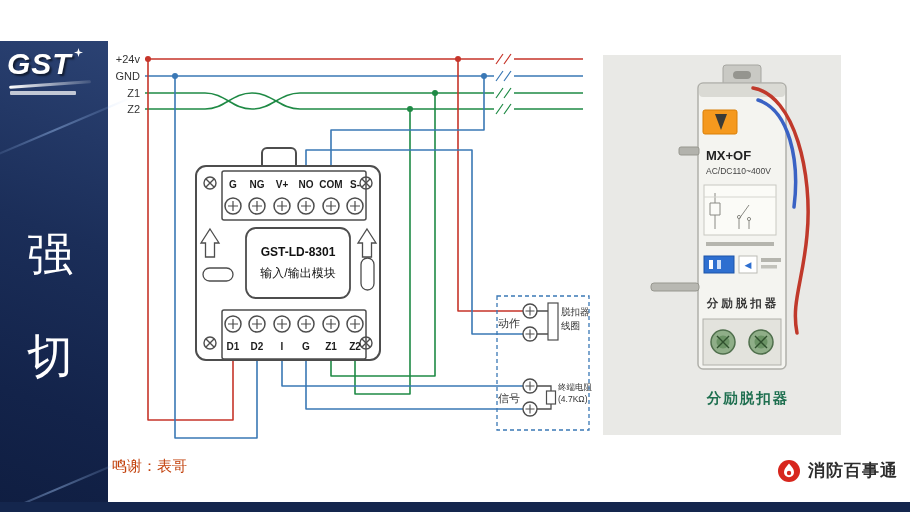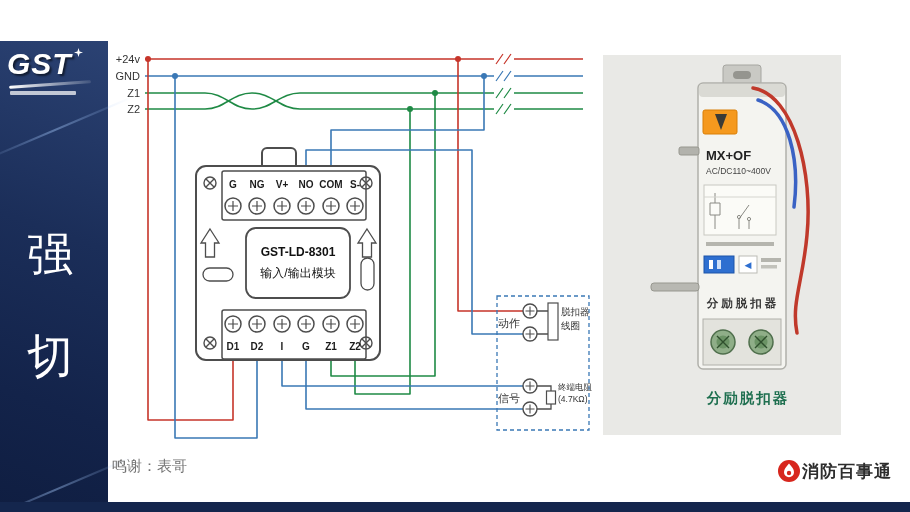--- a/index.html
+++ b/index.html
@@ -44,22 +44,22 @@
 
   
   .panel{position:absolute;left:603px;top:55px;width:238px;height:380px;background:#e9e9e6;}
   .tmodel{font:700 13px "Liberation Sans","DejaVu Sans",sans-serif;fill:#222;}
   .trating{font:400 8.5px "Liberation Sans","DejaVu Sans",sans-serif;fill:#444;}
   .tbody{font:700 11.5px "Liberation Sans","DejaVu Sans",sans-serif;fill:#333;letter-spacing:3px;}
   .tcaption{font:700 14.5px "Liberation Sans","DejaVu Sans",sans-serif;fill:#1e6f4f;letter-spacing:2px;}
   .tarrow{font:400 9px "Liberation Sans","DejaVu Sans",sans-serif;fill:#2e6fd0;}
 
   
-  .credit{position:absolute;left:112px;top:457px;font-size:15px;color:#737373;}
-  .brand{position:absolute;left:777px;top:459px;display:flex;align-items:center;gap:1px;}
+  .credit{position:absolute;left:112px;top:457px;font-size:15px;color:#c2410c;}
+  .brand{position:absolute;left:777px;top:459px;display:flex;gap:7px;}
   .brand-text{font-size:17px;font-weight:700;color:#2d2d2d;letter-spacing:1px;}
   .bottombar{position:absolute;left:0;top:502px;width:910px;height:10px;background:#14264d;}
 </style>
 </head>
 <body>
 
 <div class="stage">
 
   <div class="banner">
     <div class="diag d1"></div>

